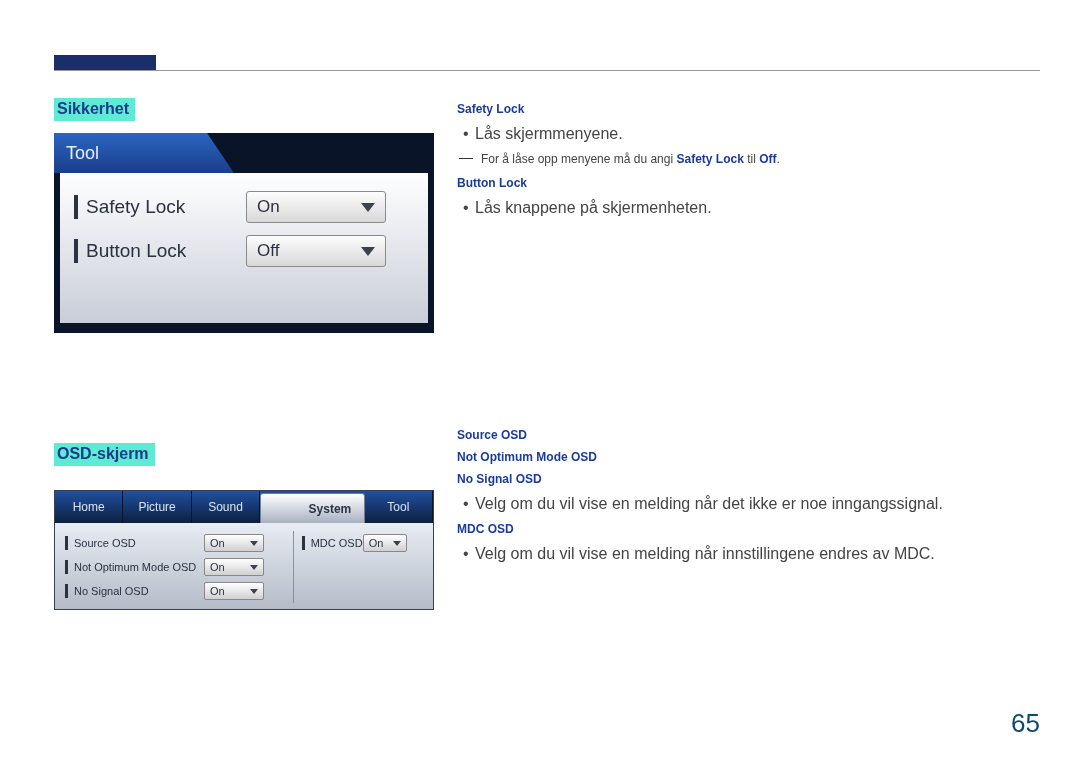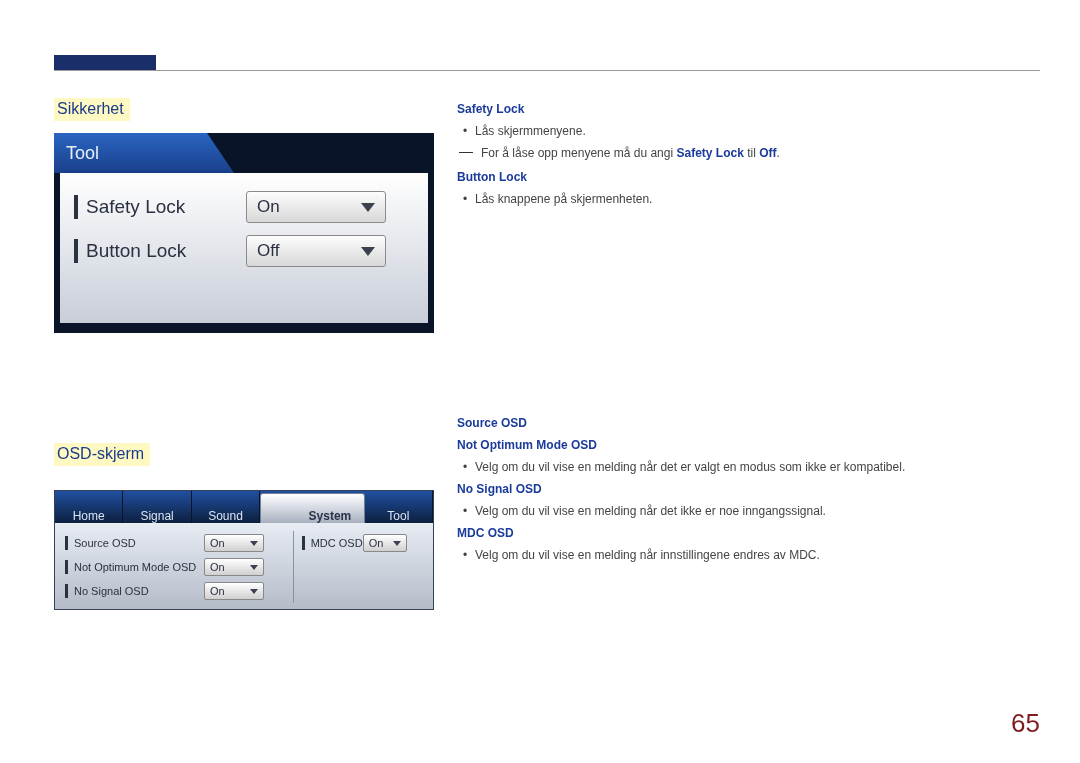--- a/index.html
+++ b/index.html
@@ -35,23 +35,23 @@
   }
   .col-right {
     position: absolute;
     top: 98px;
     left: 457px;
     width: 560px;
     line-height: 1.5;
   }
   .section-heading {
     display: inline-block;
-    background: #fef9c3;
+    background: #5eead4;
     color: #1b3b8b;
-    font-weight: normal;
+    font-weight: bold;
     font-size: 16px;
     padding: 2px 6px 3px 3px;
     margin-bottom: 12px;
   }
   .panel-tool {
     width: 380px;
     height: 200px;
     background: #0a1428;
     position: relative;
   }
@@ -121,21 +121,21 @@
     margin-top: 12px;
   }
   .osd-tabs {
     height: 32px;
     background: linear-gradient(180deg, #2050a0 0%, #0d203f 100%);
     display: flex;
   }
   .osd-tab {
     flex: 1;
     display: flex;
-    align-items: flex-end;
+    align-items: center;
     justify-content: center;
     color: #d8e3f3;
     font-size: 12px;
     border-right: 1px solid #0a1528;
     position: relative;
   }
   .osd-tab.active {
     background: linear-gradient(180deg, #ffffff 0%, #a8b0c0 100%);
     color: #2a3448;
     font-weight: bold;
@@ -170,32 +170,32 @@
     justify-content: space-between;
     padding: 0 5px;
     font-size: 11px;
     margin-right: 16px;
   }
   .osd-select .tri-down { border-left-width: 4px; border-right-width: 4px; border-top-width: 5px; }
 
   
   .blue-head { color: #1b3b9b; font-weight: bold; font-size: 12px; margin-top: 2px; }
   .blue-head.osd-h { margin-top: 4px; }
-  .bullet-line { margin: 4px 0 4px 18px; position: relative; font-size: 12px; color: #444; }
+  .bullet-line { margin: 4px 0 4px 18px; position: relative; font-size: 16px; color: #444; }
   .bullet-line::before { content: "•"; position: absolute; left: -12px; color: #444; }
   .note-line { margin: 3px 0 6px 24px; position: relative; font-size: 12px; color: #444; }
   .note-line::before { content: "―"; position: absolute; left: -22px; top: -3px; font-size: 14px; color: #333; }
   b.blue { color: #1b3b9b; font-weight: bold; }
   .col-right .osd-block { margin-top: 2px; }
   .page-num {
     position: absolute;
     bottom: 24px;
     right: 40px;
     font-size: 26px;
-    color: #7f1d1d;
+    color: #0c4a6e;
     font-weight: 300;
   }
   .sec2-left { margin-top: 110px; }
   .sec2-right { margin-top: 288px; }
 </style>
 </head>
 <body>
 
 <div class="top-bar"></div>
 <div class="top-rule"></div>
@@ -234,21 +234,21 @@
 
   <div class="sec2-left">
     <div class="section-heading">OSD-skjerm</div>
 
     <div class="panel-osd">
       <div class="osd-tabs">
         <div class="osd-tab">
             <span>Home</span>
           </div>
         <div class="osd-tab">
-            <span>Signal</span>
+            <span>Picture</span>
           </div>
         <div class="osd-tab">
             <span>Sound</span>
           </div>
         <div class="osd-tab active">
             <span>System</span>
           </div>
         <div class="osd-tab">
             <span>Tool</span>
           </div>
@@ -307,21 +307,20 @@
     </div>
 
     <div class="blue-head">Button Lock</div>
     <div class="bullet-line">Lås knappene på skjermenheten.</div>
   </div>
 
   <div class="sec2-right osd-block" style="margin-top:206px;">
     <div class="blue-head osd-h">Source OSD</div>
 
     <div class="blue-head osd-h">Not Optimum Mode OSD</div>
-    <div class="bullet-line">Velg om du vil vise en melding når det er valgt en modus som ikke er kompatibel.</div>
 
     <div class="blue-head osd-h">No Signal OSD</div>
     <div class="bullet-line">Velg om du vil vise en melding når det ikke er noe inngangssignal.</div>
 
     <div class="blue-head osd-h">MDC OSD</div>
     <div class="bullet-line">Velg om du vil vise en melding når innstillingene endres av MDC.</div>
   </div>
 </div>
 
 <div class="page-num">65</div>

